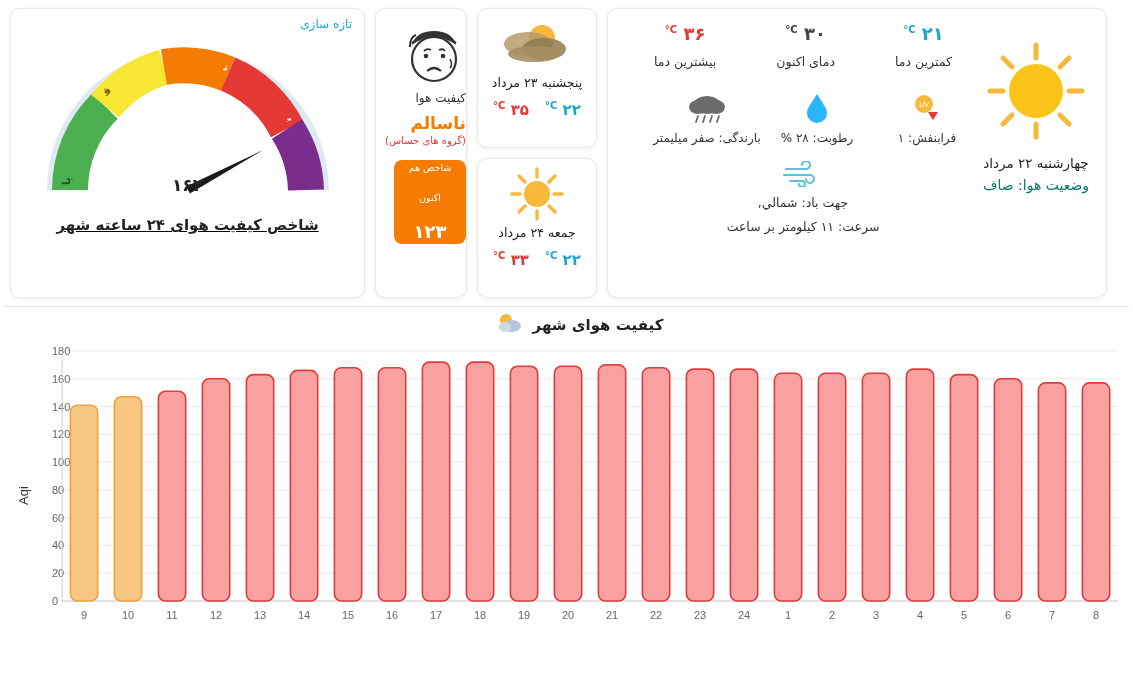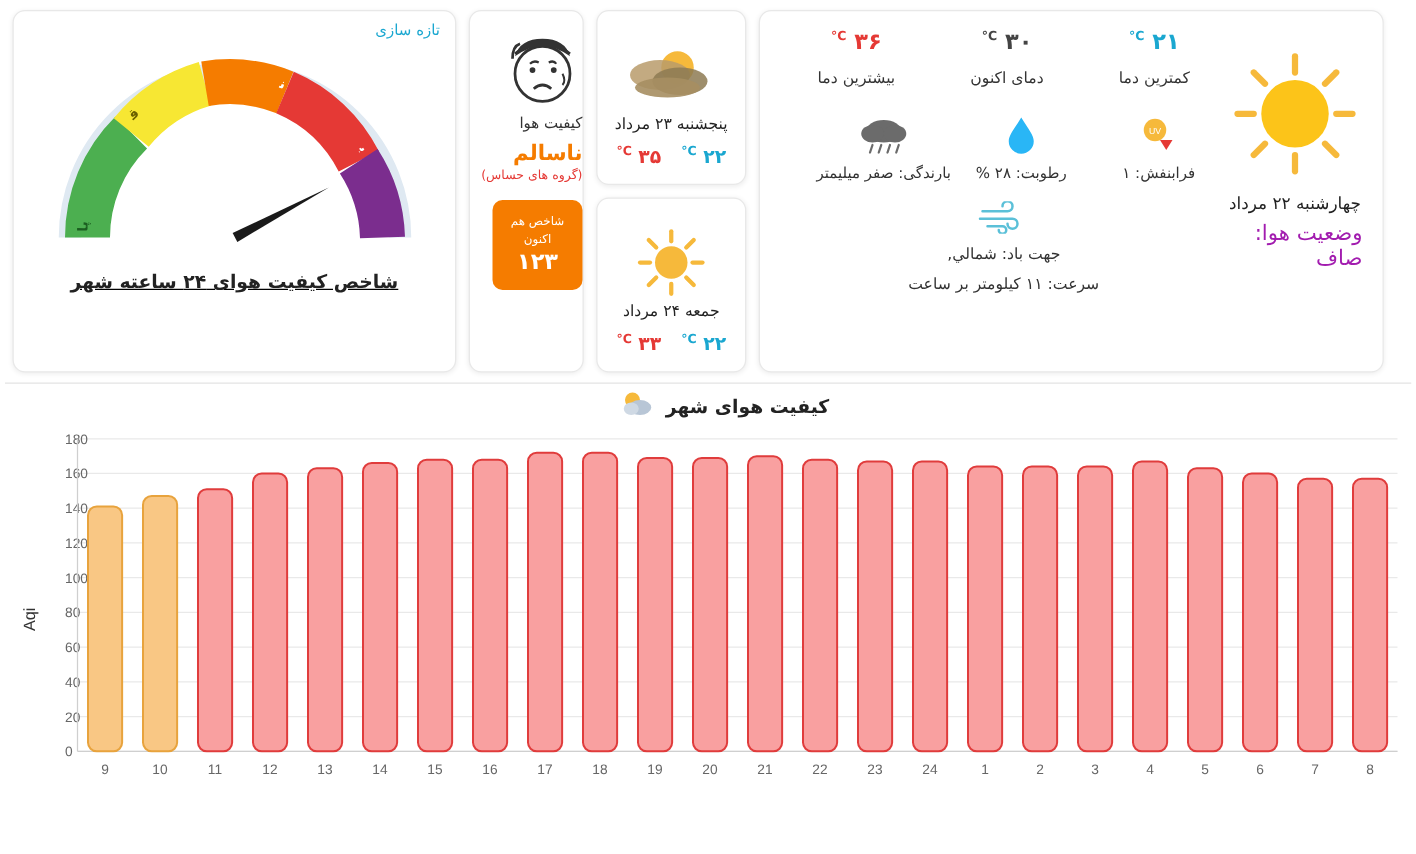--- a/index.html
+++ b/index.html
@@ -52,49 +52,49 @@
   
   .face-card {
     width: 92px; height: 290px;
     display: flex; flex-direction: column; align-items: flex-start;
     padding-top: 14px;
   }
   .face-label { font-size: 12px; color: #333; margin-top: 6px; }
   .face-status { font-size: 17px; color: #f57c00; font-weight: bold; margin-top: 8px;}
   .face-sub { font-size: 10px; color: #e53935; margin-top: 2px; }
   .aqi-box {
-    margin-top: 14px; width: 72px; height: 72px; border-radius: 8px;
+    margin-top: 14px; width: 72px; height: 84px; border-radius: 8px;
     background: #f57c00; color: #fff; display: flex; flex-direction: column;
-    align-items: center; justify-content: center; gap: 2px;
+    align-items: center; justify-content: center; gap: 18px;
   }
   .aqi-box .lbl { font-size: 9.5px; line-height: 1.25; text-align: center; }
   .aqi-box .num { font-size: 18px; font-weight: bold; }
 
   
   .days-col { display: flex; flex-direction: column; gap: 10px; }
   .day-card {
     width: 120px; height: 140px;
     display: flex; flex-direction: column; align-items: center;
-    padding-top: 22px;
+    padding-top: 6px;
   }
   .day-icon { height: 58px; display:flex; align-items:center; justify-content:center; }
   .day-name { font-size: 12.5px; color: #222; margin-top: 2px; }
   .day-temps { display: flex; flex-direction: row-reverse; gap: 16px; margin-top: 10px; }
   .t-hi { color: #e53935; font-size: 15px; font-weight: bold; }
   .t-lo { color: #1aa7d0; font-size: 15px; font-weight: bold; }
   .deg { font-size: 10px; vertical-align: super; }
 
   
   .detail-card { width: 500px; height: 290px; padding: 14px 16px; }
   .detail-inner { display: flex; flex-direction: row-reverse; height: 100%; }
   .detail-left { width: 150px; display: flex; flex-direction: column;
                  align-items: center; justify-content: flex-start; padding-top: 18px; }
   .big-sun { margin-bottom: 10px; }
   .detail-left .d-date { font-size: 13.5px; color: #222; margin-bottom: 6px; }
-  .detail-left .d-cond { font-size: 17px; color: #a21caf; }
+  .detail-left .d-cond { font-size: 14px; color: #0f766e; }
 
   .detail-right { flex: 1; display: flex; flex-direction: column; }
   .temps-row { display: flex; flex-direction: row-reverse; justify-content: space-around; }
   .temp-col { text-align: center; }
   .temp-val { font-size: 18px; font-weight: bold; }
   .temp-val.blue { color: #1aa7d0; }
   .temp-val.red { color: #e53935; }
   .temp-lbl { font-size: 12.5px; color: #333; margin-top: 10px; }
 
   .metrics-row { display: flex; flex-direction: row-reverse;
@@ -168,20 +168,21 @@
             <textPath href="#arcN2" startOffset="6%">ناسالم</textPath>
           </text>
           <text font-size="10" font-weight="bold" fill="#ffffff">
             <textPath href="#arcBN" startOffset="4%">بسیار ناسالم</textPath>
           </text>
 
           <g transform="rotate(62 150 155)">
             <polygon points="146,155 154,155 150,70" fill="#1a1a1a"></polygon>
           </g>
         </svg>
+        <div class="gauge-value">۱۶۲</div>
       </div>
       <div class="gauge-title">شاخص کیفیت هوای ۲۴ ساعته شهر</div>
     </div>
 
     <div class="card face-card">
       <svg width="64" height="62" viewBox="0 0 64 62">
         <path d="M10 20 q22 -18 44 0" fill="none" stroke="#333" stroke-width="2.2"></path>
         <path d="M8 24 q0 -10 6 -12" fill="none" stroke="#333" stroke-width="2.2"></path>
         <ellipse cx="32" cy="36" rx="22" ry="22" fill="#fff" stroke="#333" stroke-width="2.2"></ellipse>
         <path d="M10 22 q22 -16 44 0 q-4 -14 -22 -14 q-18 0 -22 14z" fill="#333"></path>

